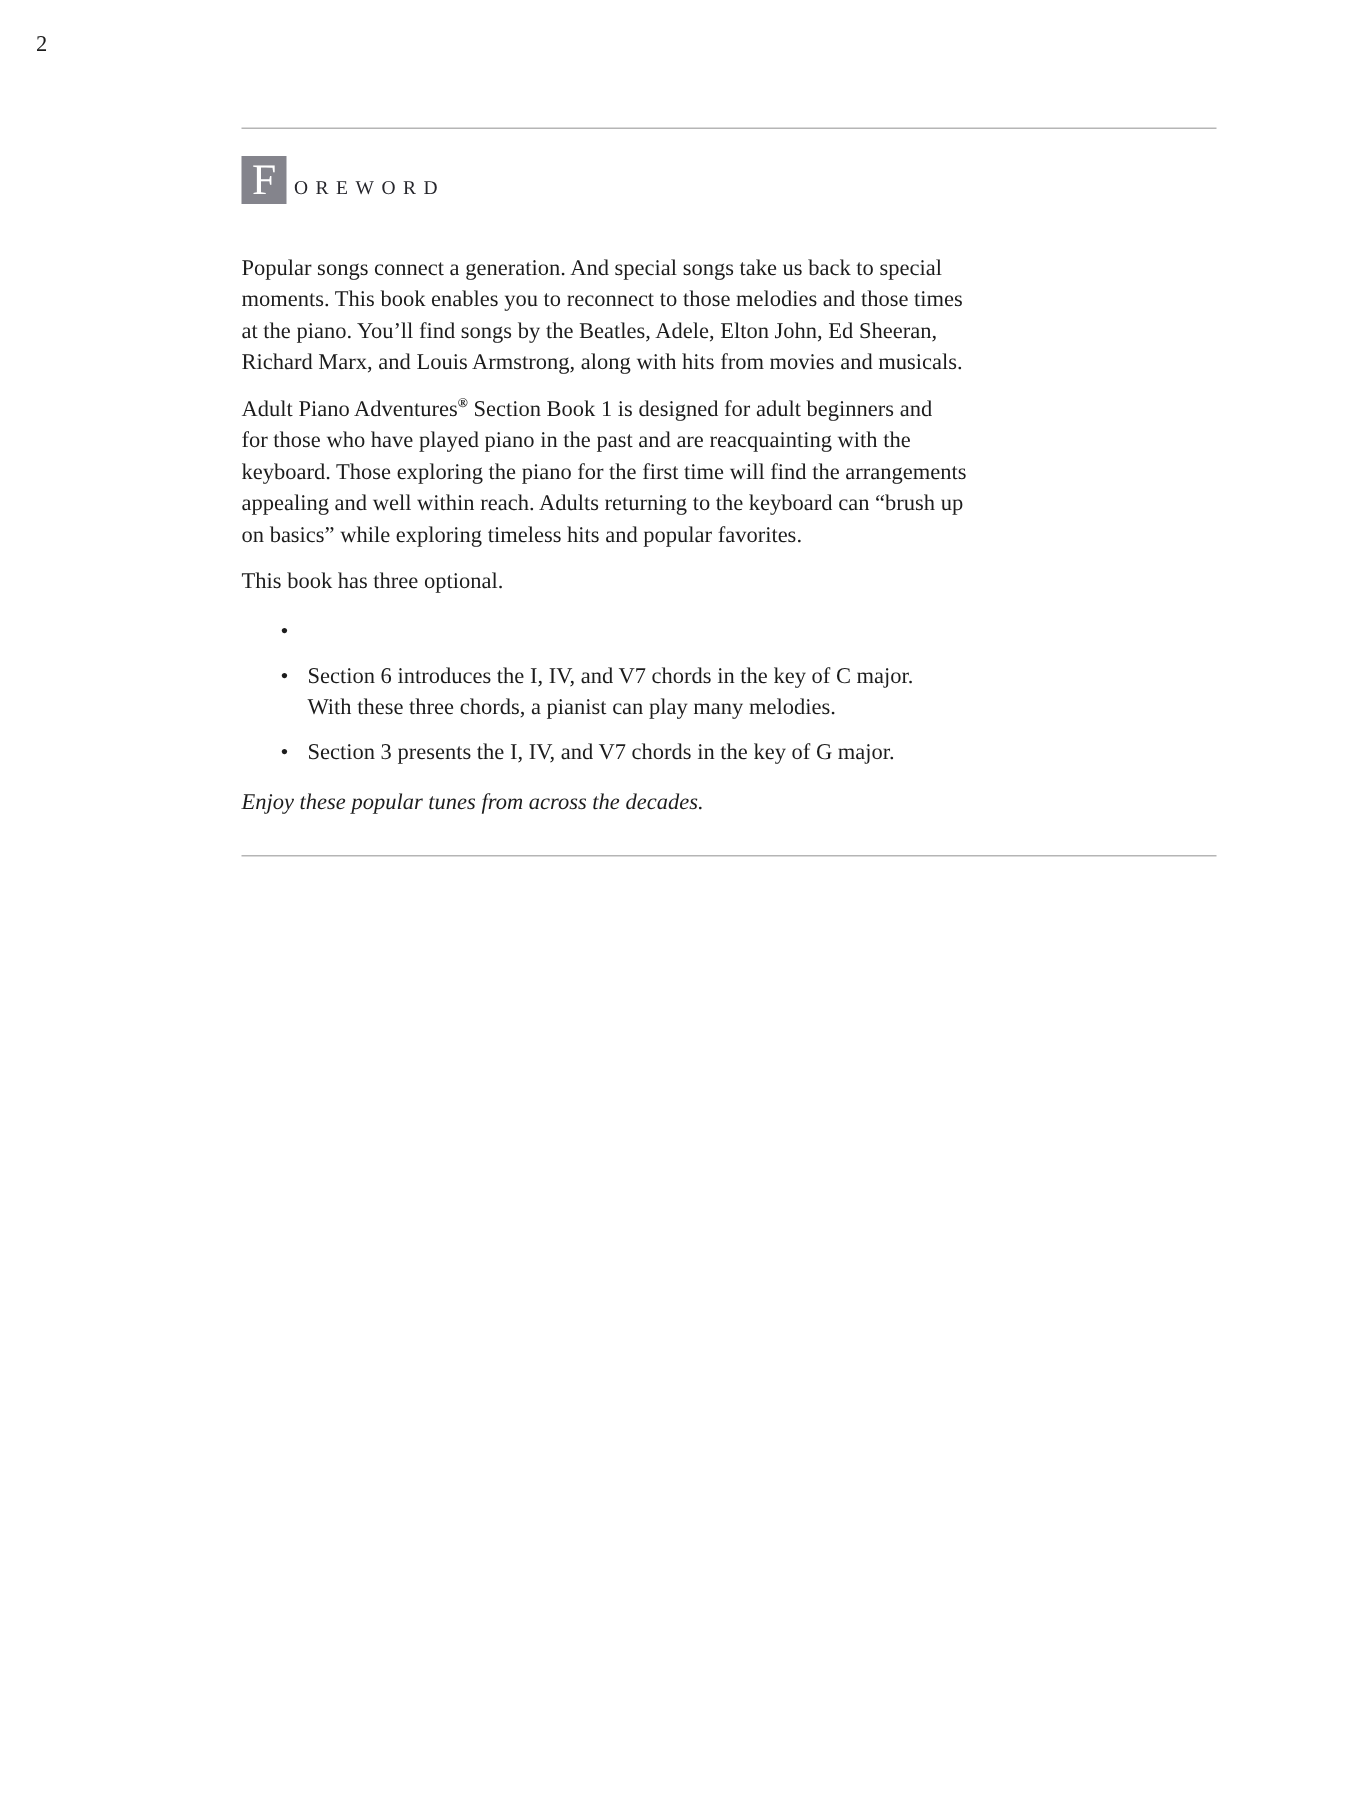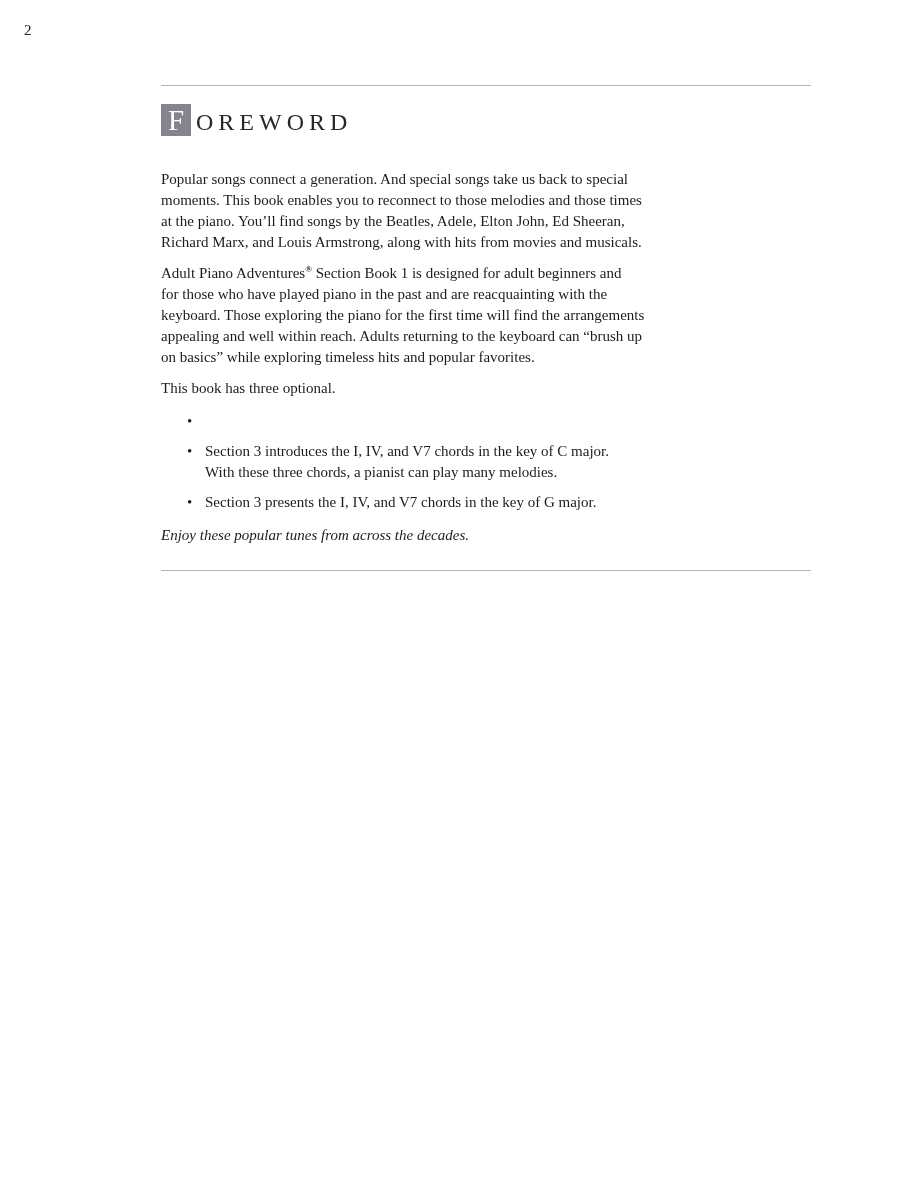--- a/index.html
+++ b/index.html
@@ -42,21 +42,21 @@
     background: #84848c;
     width: 30px; height: 32px;
     display: inline-block;
     text-align: center;
     color: #ffffff;
     font-size: 29px;
     line-height: 32px;
     flex: 0 0 30px;
   }
   .hword {
-    font-size: 24px;
+    font-size: 13px;
     letter-spacing: 5px;
     color: #26262c;
     margin-left: 5px;
   }
   .body-text {
     font-size: 15px;
     line-height: 21px;
     white-space: pre-line;
     width: 580px;
   }
@@ -111,21 +111,21 @@
 on basics” while exploring timeless hits and popular favorites.</span></p>
 
   <p class="body-text para">This book has three optional.</p>
 
   <div class="bullets">
     <div class="bullet">
         <span class="marker">•</span>
       </div>
     <div class="bullet">
         <span class="marker">•</span>
-        <div class="btext">Section 3 introduces the I, IV, and V7 chords in the key of C major.
+        <div class="btext">Section 6 introduces the I, IV, and V7 chords in the key of C major.
 With these three chords, a pianist can play many melodies.</div>
       </div>
     <div class="bullet">
         <span class="marker">•</span>
         <div class="btext">Section 3 presents the I, IV, and V7 chords in the key of G major.</div>
       </div>
   </div>
 
   <p class="body-text closing">Enjoy these popular tunes from across the decades.</p>
 

